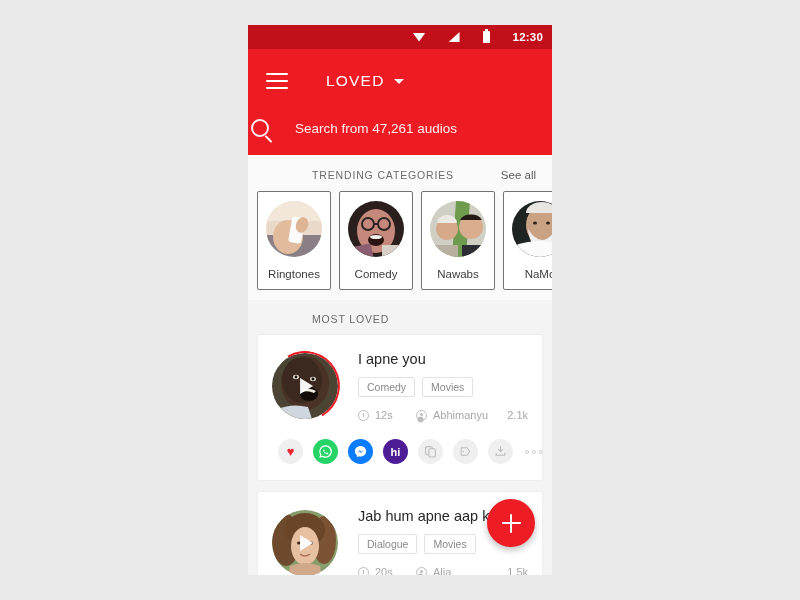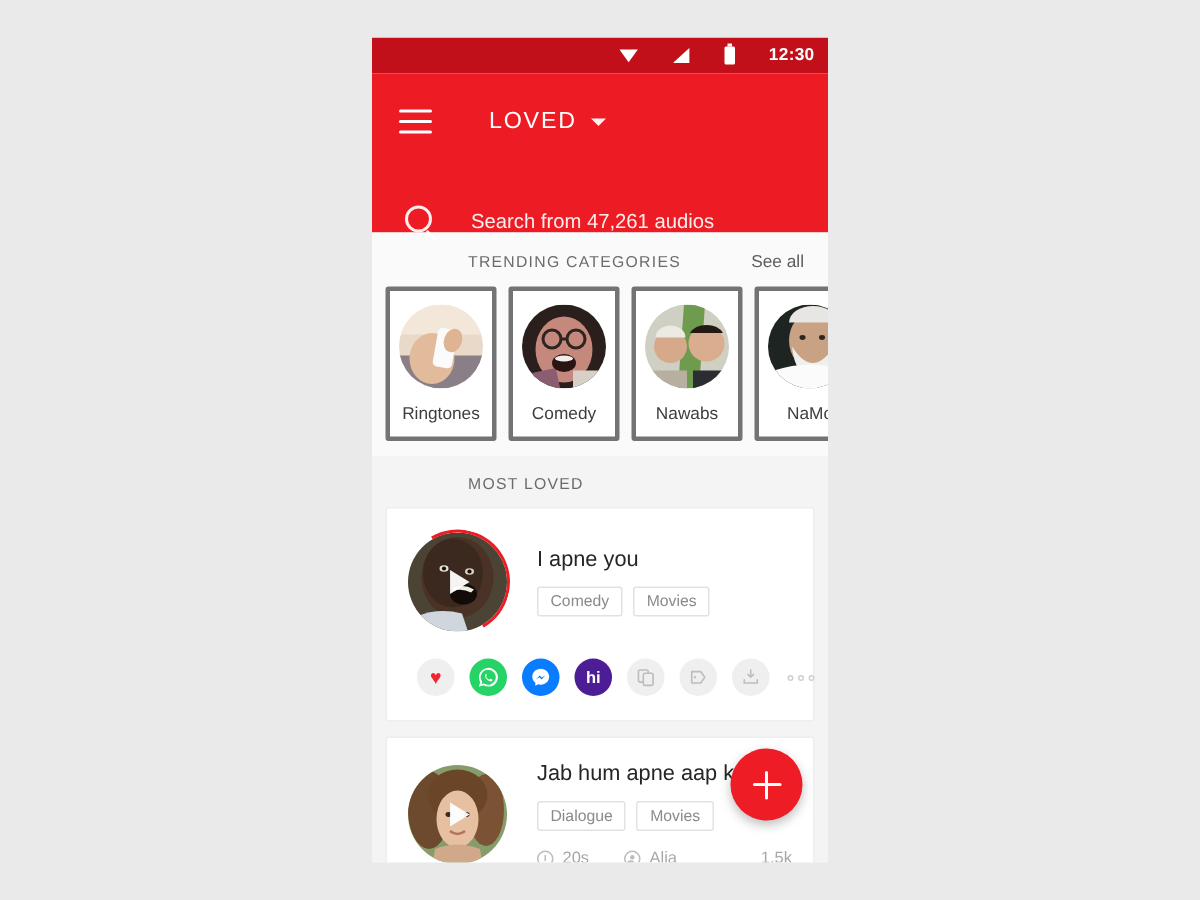--- a/index.html
+++ b/index.html
@@ -99,23 +99,23 @@
     width: 0; height: 0;
     border-left: 5px solid transparent;
     border-right: 5px solid transparent;
     border-top: 5px solid #ffffff;
     opacity: 0.95;
   }
 
   
   .searchrow {
     display: flex;
-    align-items: flex-end;
+    align-items: center;
     height: 54px;
-    padding: 0 22px;
+    padding: 0 3px;
   }
   .search-icon {
     width: 18px; height: 18px;
     border: 2px solid rgba(255,255,255,0.92);
     border-radius: 50%;
     position: relative;
     flex: none;
   }
   .search-icon::after {
     content: "";
@@ -166,21 +166,21 @@
   }
   .cat-strip {
     display: flex;
     gap: 8px;
     padding-left: 9px;
   }
   .cat-card {
     width: 74px;
     flex: none;
     background: #ffffff;
-    border: 3px solid #737373;
+    border: 1px solid #737373;
     border-radius: 2px;
     padding: 9px 0 9px 0;
     display: flex;
     flex-direction: column;
     align-items: center;
     cursor: pointer;
   }
   .cat-thumb {
     width: 56px; height: 56px;
     border-radius: 50%;
@@ -478,20 +478,31 @@
             <div class="prog-ring"></div>
             <div class="play-tri"></div>
           </div>
 
           <div class="card-info">
             <div class="track-title">I apne you</div>
             <div class="chips">
               <span class="chip">Comedy</span>
               <span class="chip">Movies</span>
             </div>
+            <div class="meta-row">
+              <span class="meta-item meta-dur">
+                <i class="i-clock"></i>
+                <span>12s</span>
+              </span>
+              <span class="meta-item meta-user">
+                <i class="i-person"></i>
+                <span>Abhimanyu</span>
+              </span>
+              <span class="meta-count">2.1k</span>
+            </div>
           </div>
         </div>
 
         <div class="share-row">
           <div class="sbtn sb-like">♥</div>
 
           <div class="sbtn sb-wa">
             <svg width="15" height="15" viewBox="0 0 24 24">
               <path d="M12 2a10 10 0 0 0-8.6 15L2 22l5.2-1.4A10 10 0 1 0 12 2zm0 2a8 8 0 1 1-4.2 14.8l-.4-.2-2.5.7.7-2.4-.3-.4A8 8 0 0 1 12 4z" fill="#fff"></path>
               <path d="M9 8c.3-.1.6 0 .8.4l.7 1.5c.1.3 0 .5-.2.7l-.5.5c-.1.2-.2.4 0 .6a7 7 0 0 0 3 2.7c.2.1.4 0 .6-.1l.6-.6c.2-.2.4-.2.6-.1l1.6.8c.3.2.4.4.3.7-.2.8-1 1.4-1.9 1.4-2.6 0-6.1-3.6-6.1-6 0-.9.6-1.8 1.5-2.5z" fill="#fff"></path>

